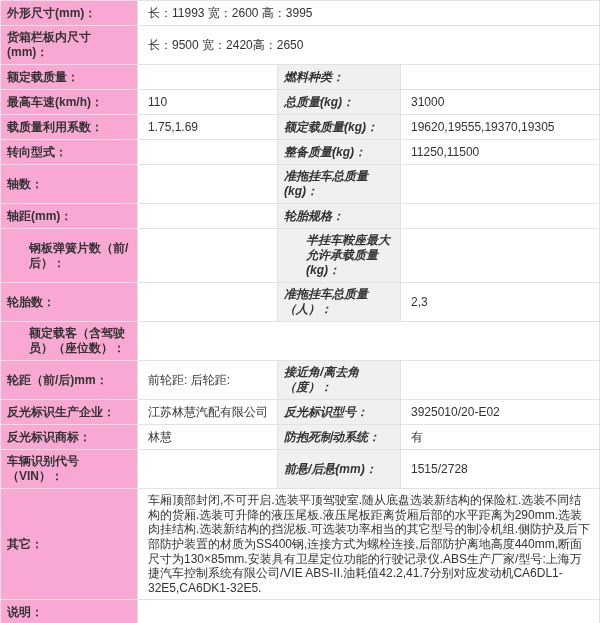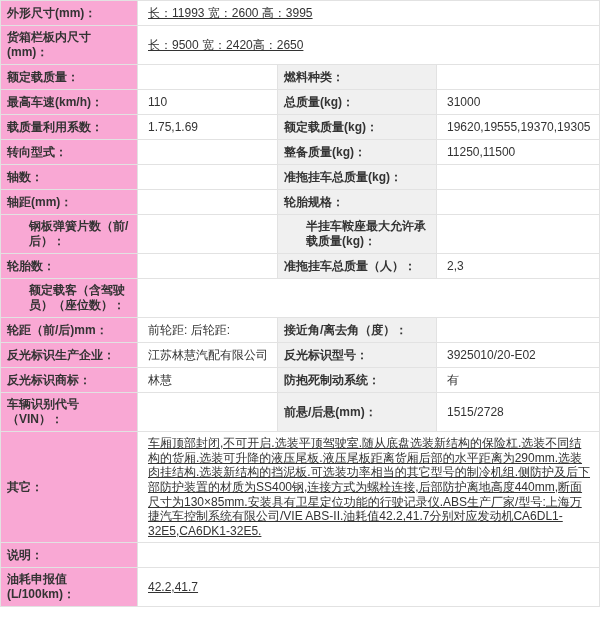--- a/index.html
+++ b/index.html
@@ -26,27 +26,28 @@
     align-items:center;
     line-height:1.25;
     word-break:break-word;
   }
   .lbl {
     width:137px; flex:none;
     background:#f9a8d4;
     font-weight:bold;
   }
   .lbl2 {
-    width:159px; flex:none;
+    width:123px; flex:none;
     background:#f0f0f0;
     font-weight:bold;
+    font-style:italic;
   }
   .v1 { width:140px; flex:none; padding-left:10px; }
   .v2 { flex:1; padding-left:10px; }
-  .vspan { flex:1; padding-left:10px;text-decoration:underline; }
+  .vspan { flex:1; padding-left:10px; }
   .tall .c { align-items:center;padding-left:28px; }
   .other-val { line-height:1.22; padding-top:4px; padding-bottom:4px; }
 </style>
 </head>
 <body>
 
 <div class="spec-table">
 
   <div class="r">
     <div class="c lbl">外形尺寸(mm)：</div>

